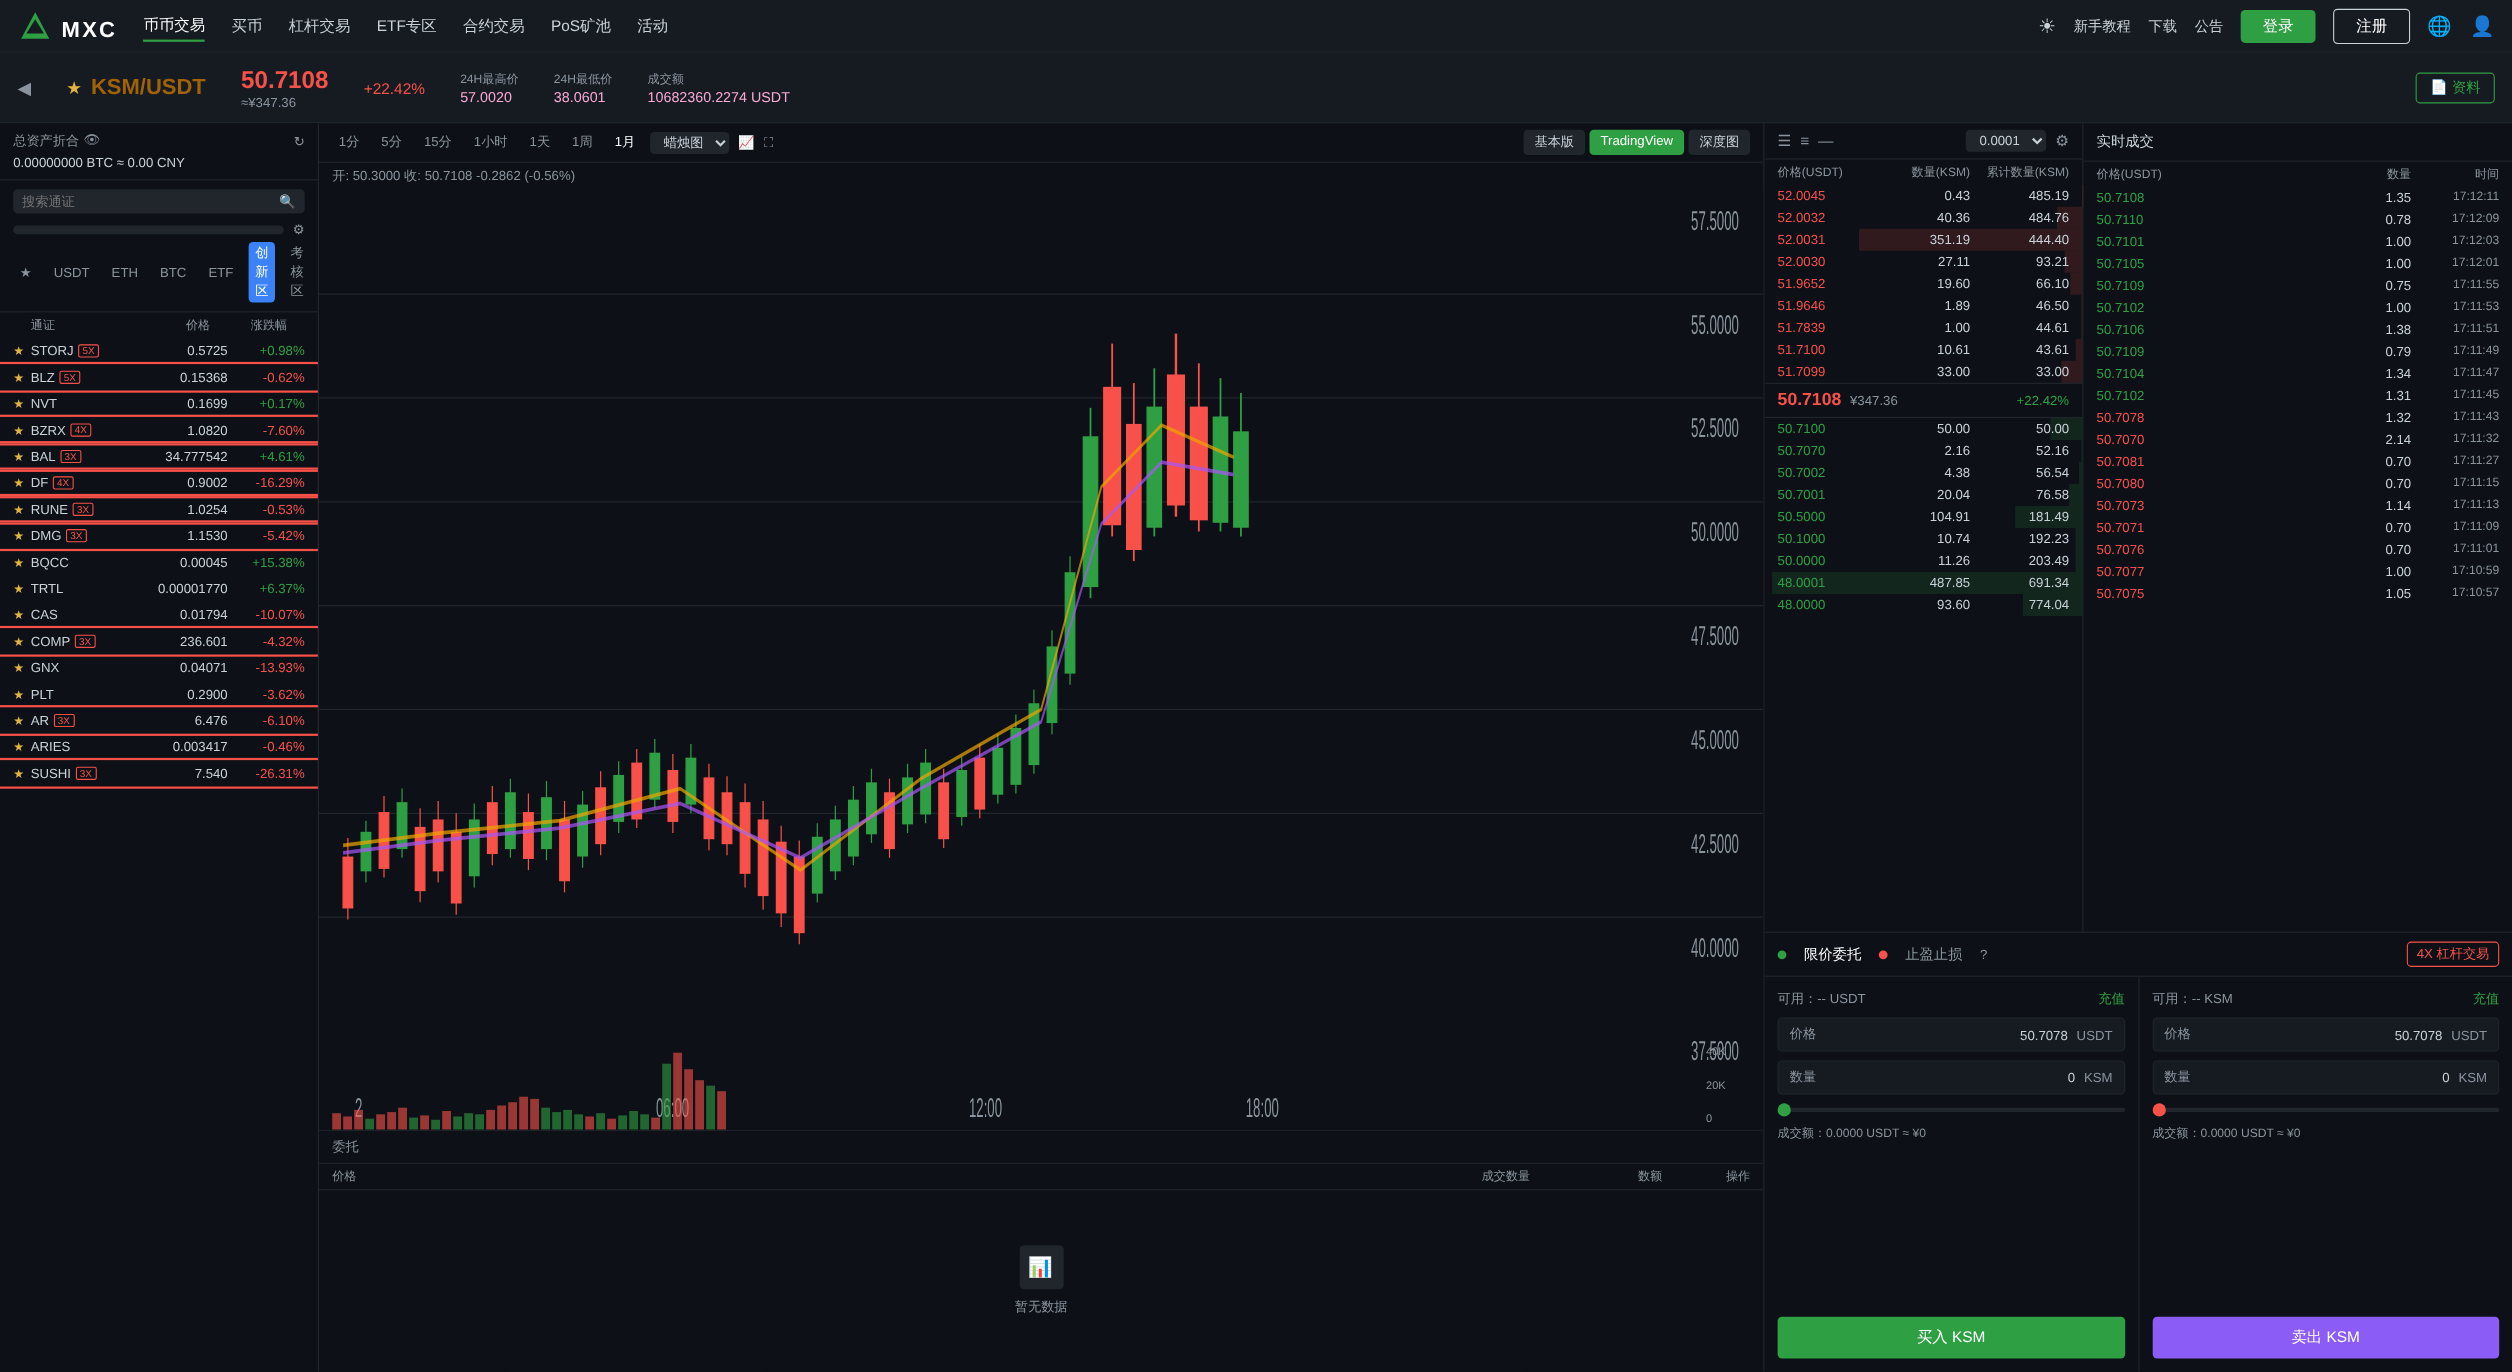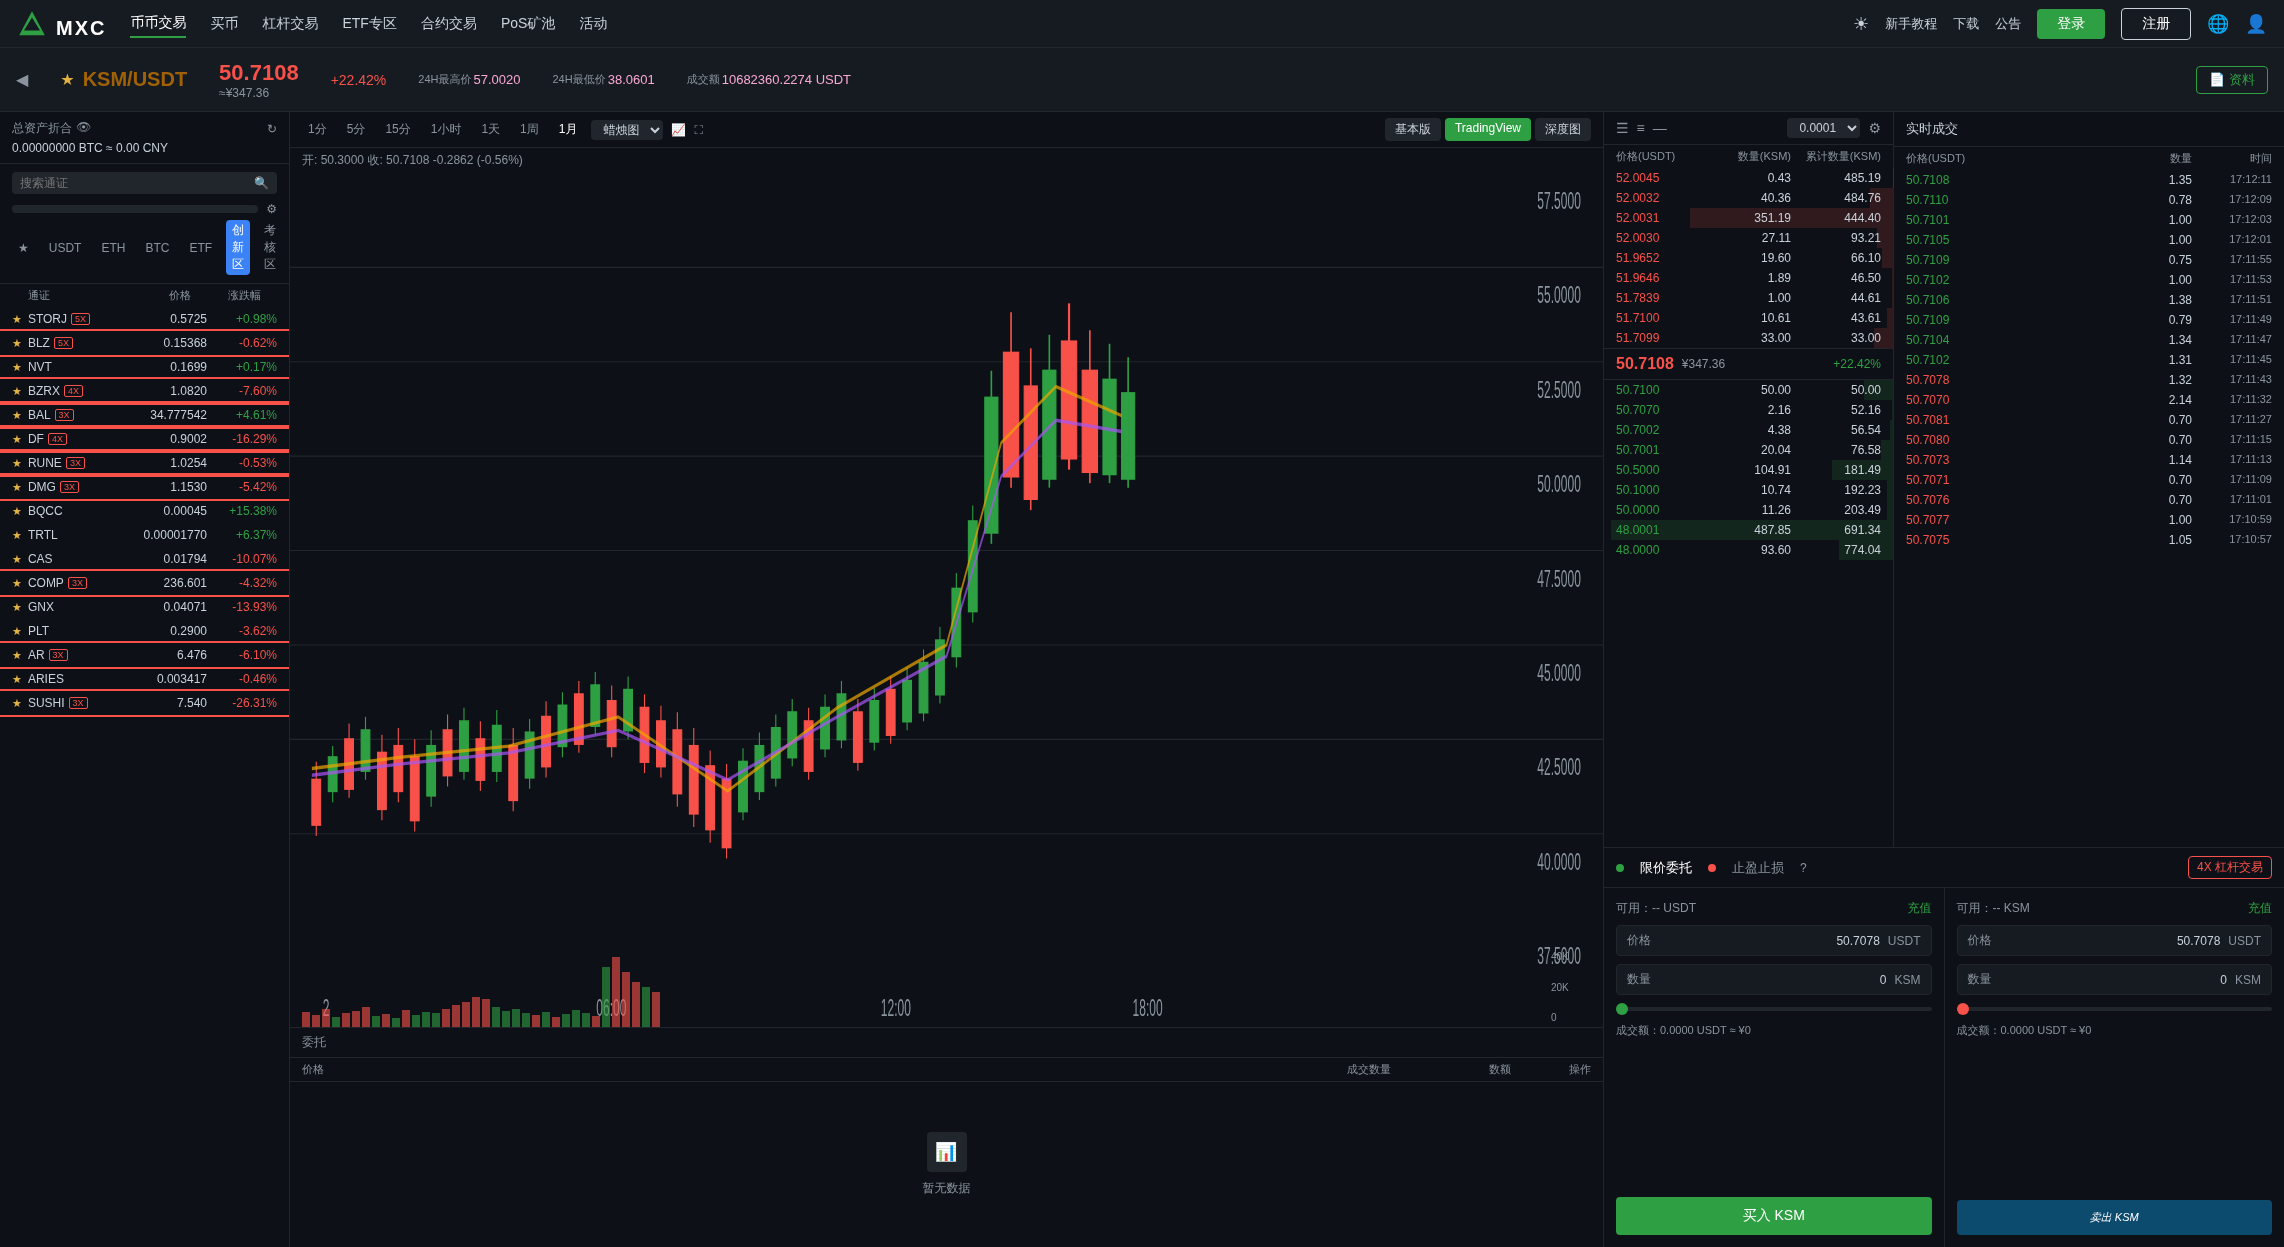--- a/index.html
+++ b/index.html
@@ -111,20 +111,21 @@
     .ticker-change {
       color: #f85149;
       font-size: 14px;
     }
     .ticker-cny {
       color: #8b949e;
       font-size: 12px;
     }
     .ticker-stat {
       display: flex;
+      flex-direction: column;
       gap: 2px;
     }
     .ticker-stat-label {
       color: #8b949e;
       font-size: 11px;
     }
     .ticker-stat-value {
       color: #f9a8d4;
       font-size: 13px;
     }
@@ -613,29 +614,28 @@
       background: #2ea043;
       color: #fff;
       border: none;
       border-radius: 4px;
       padding: 10px;
       font-size: 14px;
       cursor: pointer;
       margin-top: auto;
     }
     .btn-sell {
-      background: #0c4a6e;
+      background: #8b5cf6;
       color: #fff;
       border: none;
       border-radius: 4px;
       padding: 10px;
-      font-size: 11px;
+      font-size: 14px;
       cursor: pointer;
       margin-top: auto;
-      font-style: italic;
     }
 
     
     .candle-up { fill: #2ea043; stroke: #2ea043; }
     .candle-down { fill: #f85149; stroke: #f85149; }
     .wick-up { stroke: #2ea043; }
     .wick-down { stroke: #f85149; }
 
     .highlighted-row {
       outline: 2px solid #f85149;

